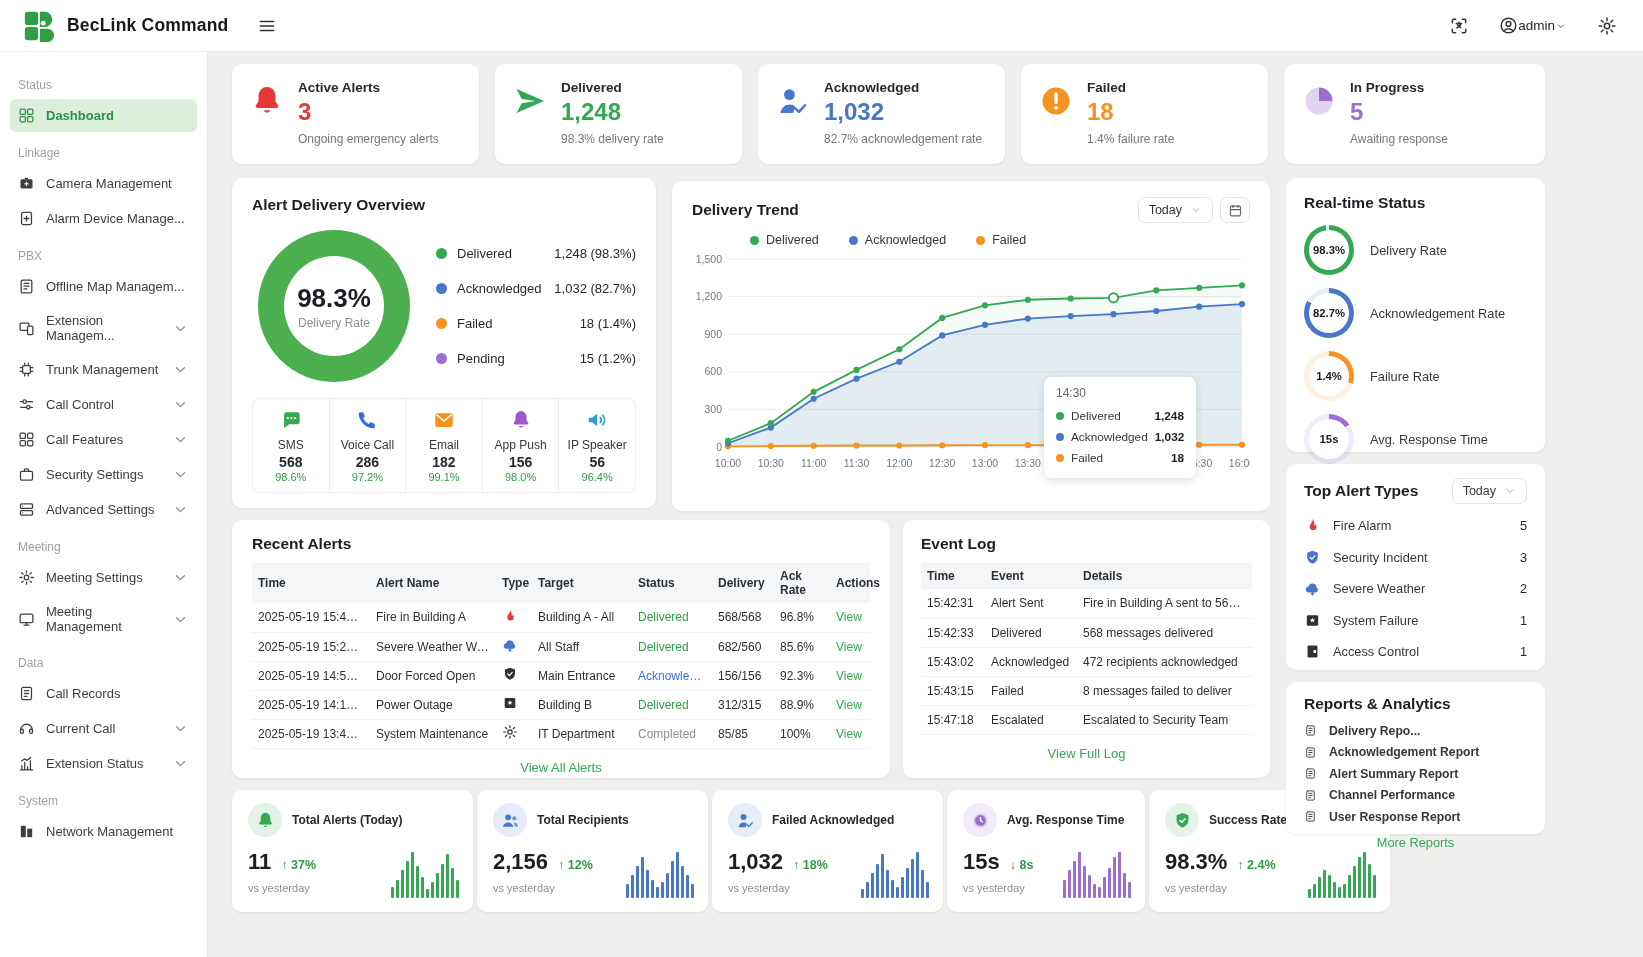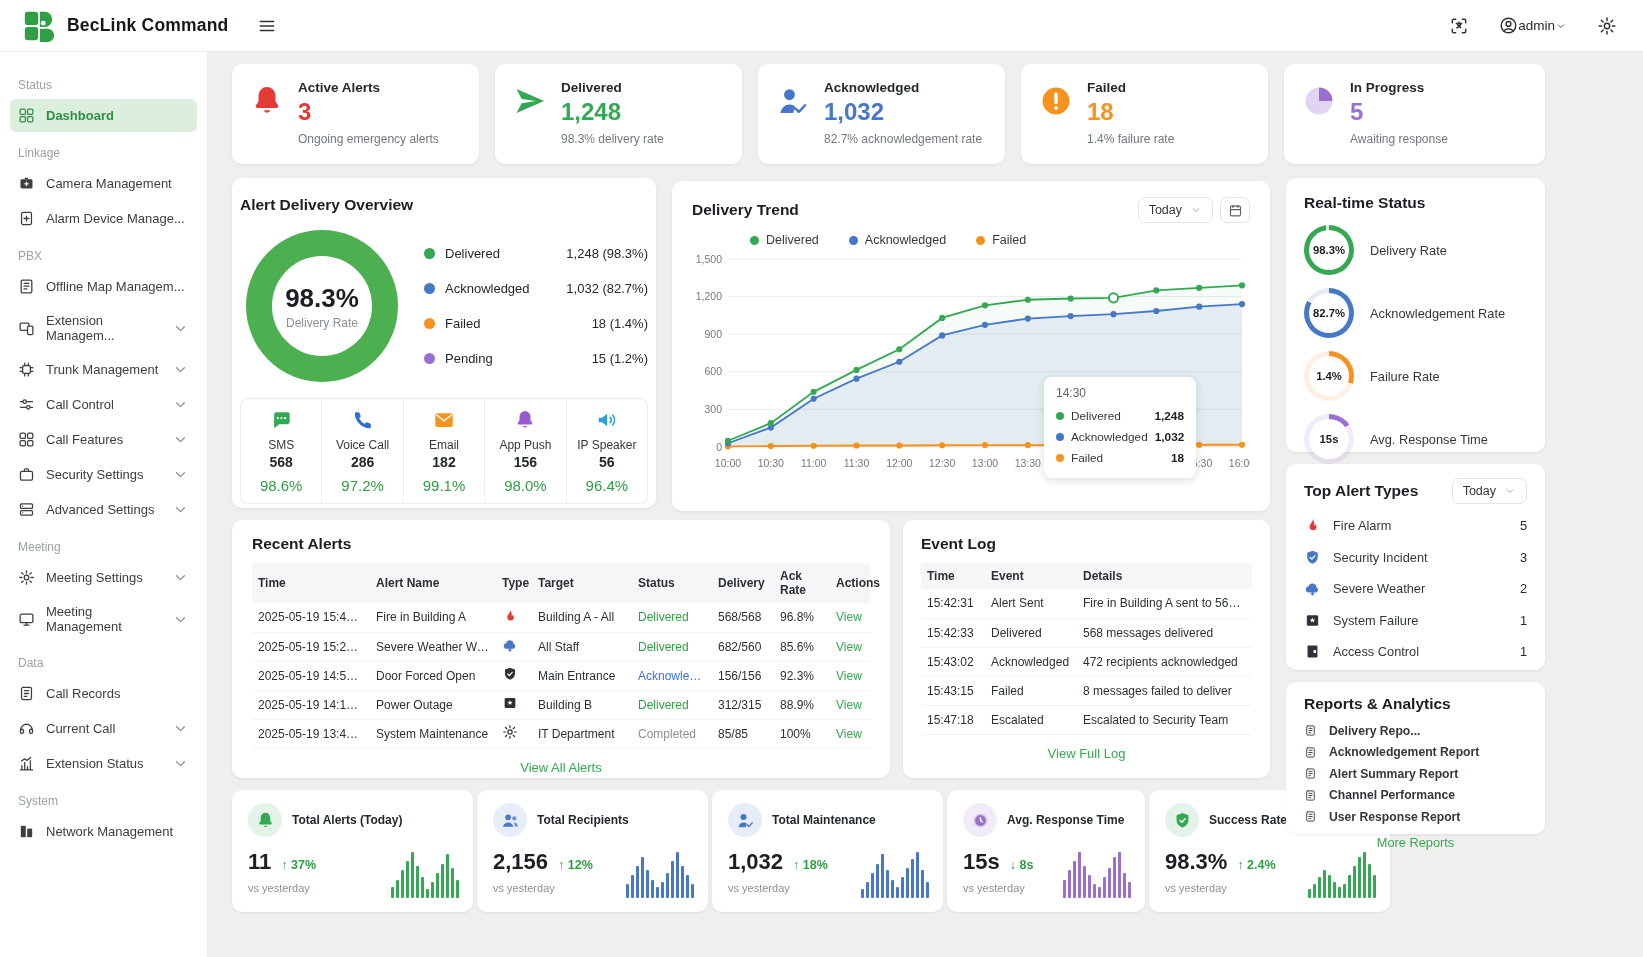--- a/index.html
+++ b/index.html
@@ -47,21 +47,21 @@
   .ov-legend { flex:1; margin-left:26px; }
   .leg-row { display:flex; align-items:center; height:35px; font-size:13px; }
   .leg-dot { width:11px; height:11px; border-radius:50%; margin-right:10px; flex:0 0 11px; }
   .leg-val { margin-left:auto; color:#24292e; }
   .channels { display:flex; border:1px solid #ededed; border-radius:8px; margin-top:16px; }
   .channel { flex:1; text-align:center; padding:10px 4px 9px; border-left:1px solid #efefef; }
   .channel:first-child { border-left:none; }
   .channel .icon { width:22px; height:22px; }
   .ch-name { font-size:12px; color:#33383d; margin-top:4px; }
   .ch-val { font-size:14px; font-weight:bold; margin-top:2px; }
-  .ch-rate { font-size:15px; color:#2e9e44; margin-top:7px; }
+  .ch-rate { font-size:11px; color:#2e9e44; margin-top:1px; }
 
   
   .trend-head { display:flex; align-items:center; }
   .trend-controls { margin-left:auto; display:flex; gap:7px; }
   .select-box { display:flex; align-items:center; gap:8px; border:1px solid #e3e3e3; border-radius:7px; padding:5px 10px; font-size:12.5px; color:#33383d; background:#fff; cursor:pointer;text-align:right; }
   .select-box .icon { width:12px; height:12px; color:#9aa0a6; }
   .icon-btn { border:1px solid #e3e3e3; border-radius:7px; width:30px; display:flex; align-items:center; justify-content:center; color:#5f6368; background:#fff; cursor:pointer; }
   .icon-btn .icon { width:15px; height:15px; }
   .trend-legend { display:flex; gap:30px; margin:10px 0 0 58px; }
   .tl-item { display:flex; align-items:center; gap:7px; font-size:12.5px; color:#33383d; }
@@ -433,21 +433,21 @@
           </svg>
         </span>
         <div>
           <div class="stat-title">In Progress</div>
           <div class="stat-value" style="color: rgb(155, 111, 208);">5</div>
           <div class="stat-sub">Awaiting response</div>
         </div>
       </div>
     </div>
 
-  <div class="panel" style="left:232px;top:178px;width:424px;height:330px;padding:18px 8px">
+  <div class="panel" style="left:232px;top:178px;width:424px;height:330px;padding:18px 20px">
     <div class="panel-title">Alert Delivery Overview</div>
     <div class="ov-body">
       <div class="donut-wrap">
         <div class="donut" id="donut" style="background: conic-gradient(rgb(246, 146, 30) -14deg, rgb(246, 146, 30) -8.96deg, rgb(155, 111, 208) -8.96deg, rgb(155, 111, 208) -4.64deg, rgb(70, 119, 200) -4.64deg, rgb(70, 119, 200) -1.4deg, rgb(76, 175, 80) -1.4deg, rgb(76, 175, 80) 346deg);"></div>
         <div class="donut-hole">
           <span class="donut-val">98.3%</span>
           <span class="donut-lbl">Delivery Rate</span>
         </div>
       </div>
       <div class="ov-legend" id="ov-legend">
@@ -1015,21 +1015,21 @@
         <div class="bc-head">
           <div class="bc-iconwrap" style="background: rgba(70, 119, 200, 0.133);">
             <span class="icon" style="width: 19px; height: 19px; color: rgb(70, 119, 200);">
               <svg viewBox="0 0 24 24" fill="none" stroke="currentColor" stroke-width="1.8" stroke-linecap="round" stroke-linejoin="round">
                 <circle cx="9.5" cy="7.5" r="3.8" fill="currentColor" stroke="none"></circle>
                 <path d="M3.2 20.5c.6-3.8 3.2-6 6.3-6 1.7 0 3.2.6 4.3 1.7l-1.8 4.3z" fill="currentColor" stroke="none"></path>
                 <path d="M14 17.5l2.2 2.2 4.3-4.7"></path>
               </svg>
             </span>
           </div>
-          <div class="bc-title">Total Maintenance</div>
+          <div class="bc-title">Failed Acknowledged</div>
         </div>
         <div class="bc-valrow">
           <span class="bc-value">1,032</span>
           <span class="bc-change">↑ 18%</span>
         </div>
         <div class="bc-sub">vs yesterday</div>
         <div class="sparks">
           <div class="spark" style="height: 9.2px; background: rgb(70, 119, 200);"></div>
           <div class="spark" style="height: 16.1px; background: rgb(70, 119, 200);"></div>
           <div class="spark" style="height: 25.3px; background: rgb(70, 119, 200);"></div>

